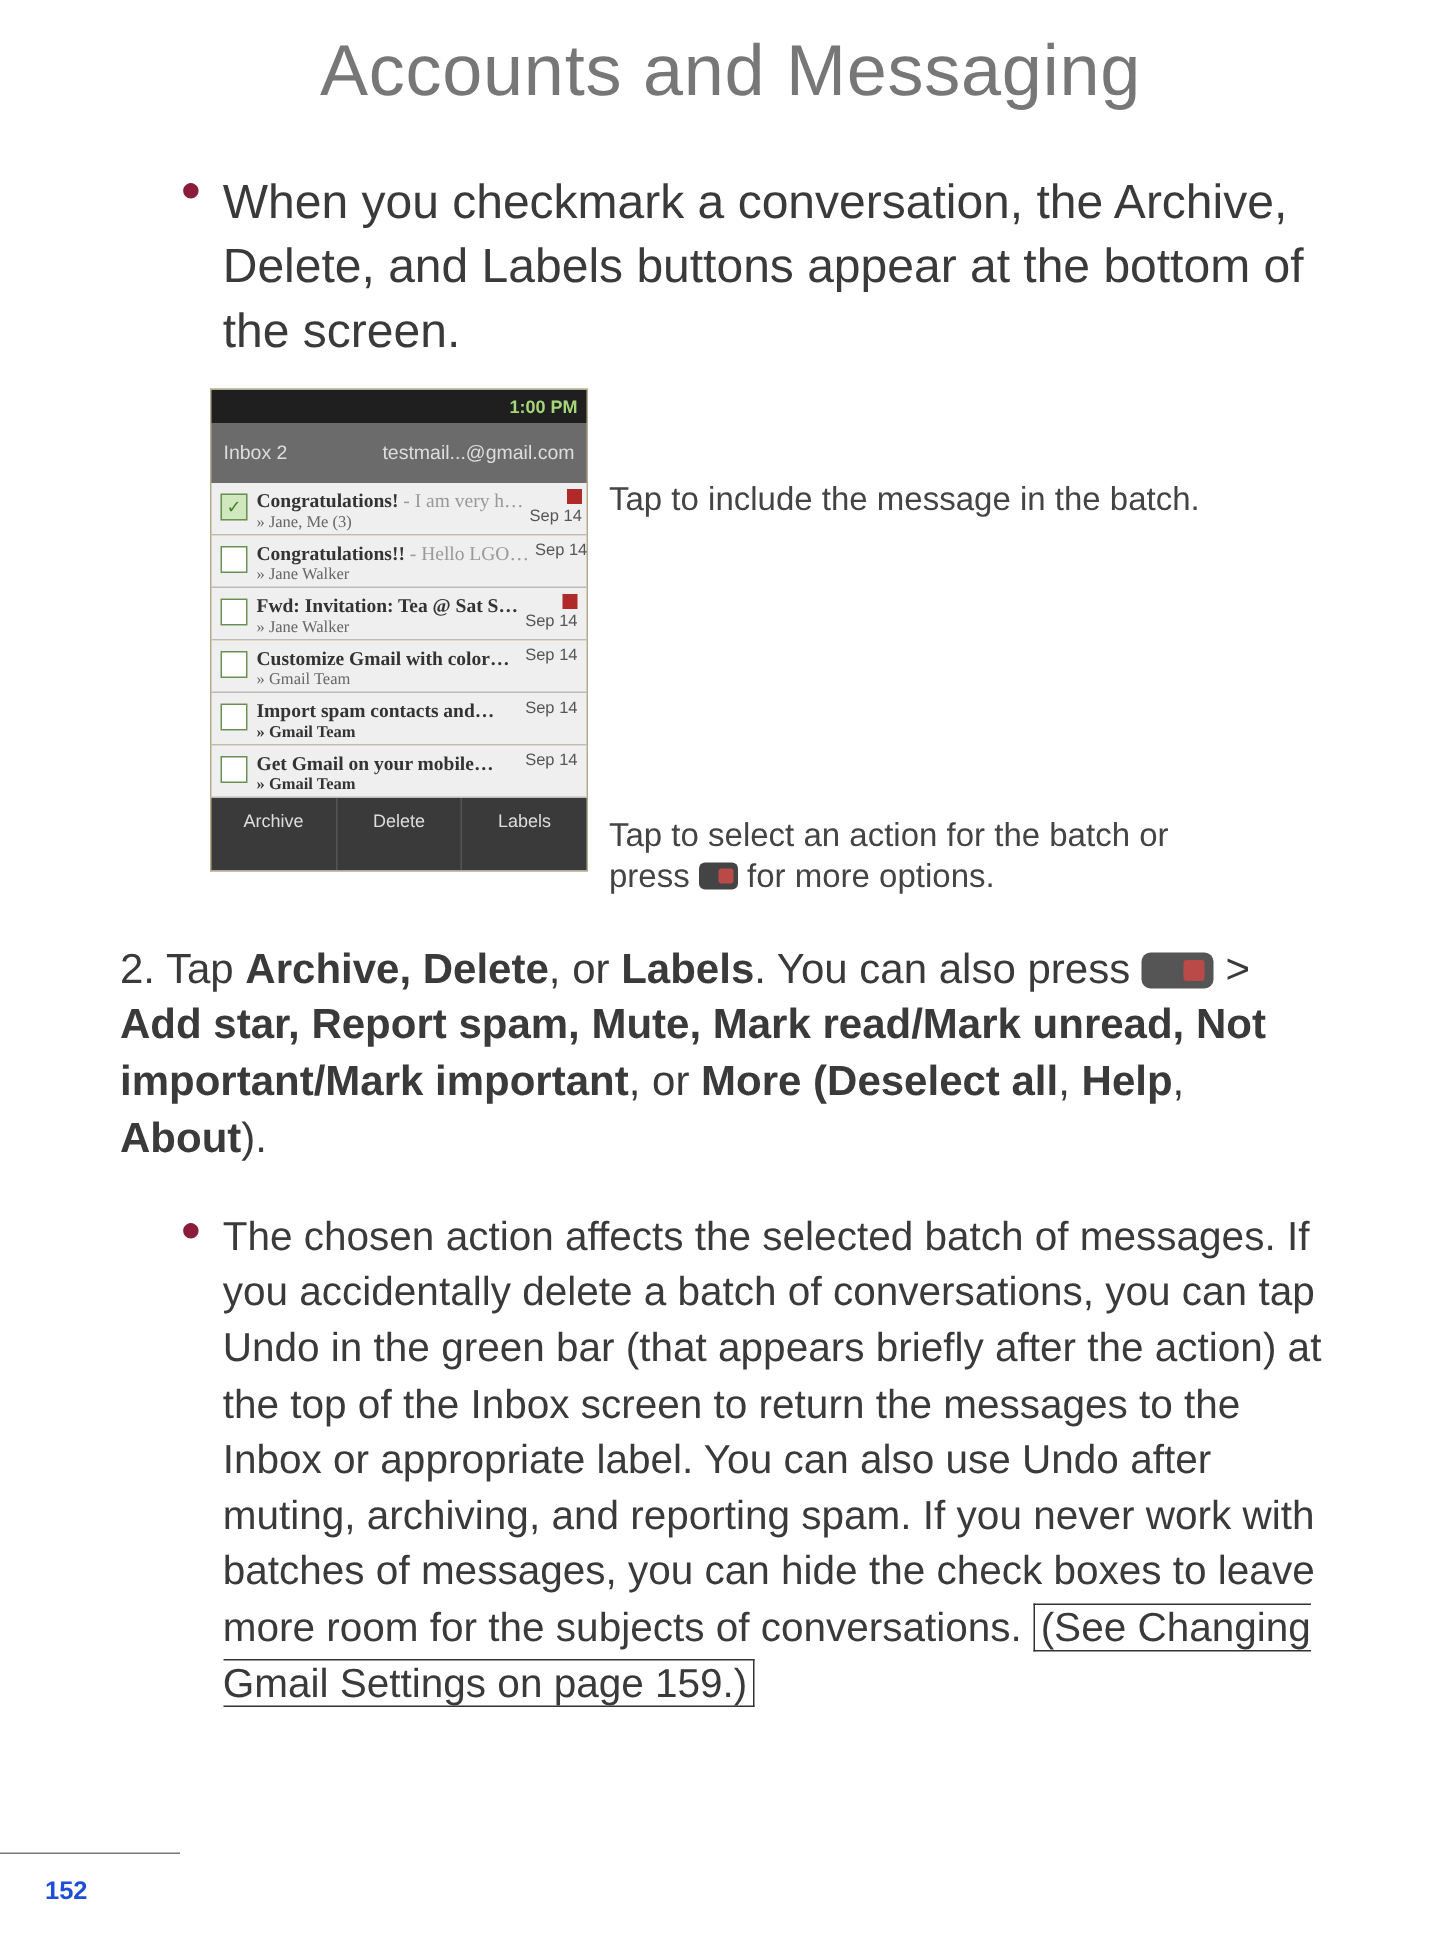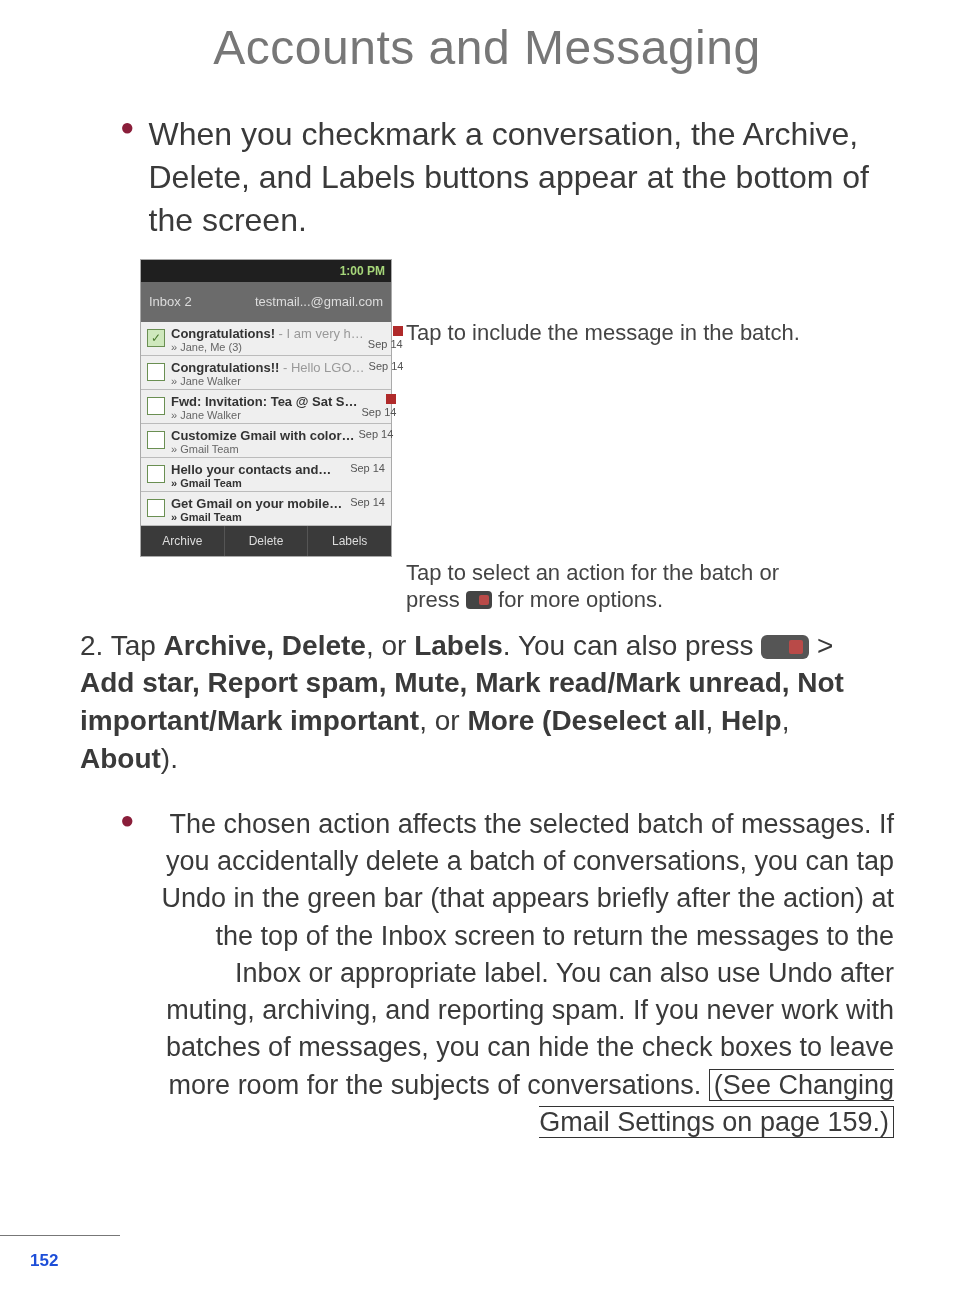--- a/index.html
+++ b/index.html
@@ -89,21 +89,21 @@
     margin-right: 6px;
     margin-top: 3px;
     flex: 0 0 auto;
     display: flex;
     align-items: center;
     justify-content: center;
     font-size: 12px;
     color: #4a7a2e;
   }
   .mail-check.checked { background: #cfe8bd; }
-  .mail-content { flex: 1; }
+  .mail-content { flex: 1; font-family: Liberation Serif, serif; }
   .mail-subject {
     font-size: 13px;
     font-weight: bold;
     color: #333;
     white-space: nowrap;
     overflow: hidden;
     text-overflow: ellipsis;
   }
   .mail-subject .preview {
     color: #999;
@@ -126,22 +126,21 @@
     margin-bottom: 2px;
     margin-left: auto;
   }
   .mail-date {
     font-size: 11px;
     color: #555;
   }
   .phone-actions {
     display: flex;
     background: #3a3a3a;
-    height: 30px;
-    align-items: flex-end;
+    height: 48px;
   }
   .phone-actions div {
     flex: 1;
     color: #ddd;
     font-size: 12px;
     text-align: center;
     line-height: 30px;
     border-right: 1px solid #555;
   }
   .phone-actions div:last-child { border-right: none; }
@@ -213,21 +212,20 @@
     color: #8a1e3a;
     font-size: 24px;
     line-height: 1;
     margin-right: 14px;
     margin-top: 2px;
   }
   .sub-bullet .txt {
     font-size: 27px;
     line-height: 1.38;
     color: #3a3a3a;
-    text-align: right;
   }
   .link-box {
     border: 1px solid #333;
     padding: 0 4px;
   }
 
   .page-num {
     position: absolute;
     left: 30px;
     bottom: 20px;
@@ -305,21 +303,21 @@
               <div class="mail-subject">Customize Gmail with color…</div>
               <div class="mail-from">» Gmail Team</div>
             </div>
             <div class="mail-right">
               <div class="mail-date">Sep 14</div>
             </div>
           </div>
           <div class="mail-row">
             <div class="mail-check"></div>
             <div class="mail-content">
-              <div class="mail-subject">Hello your contacts and…</div>
+              <div class="mail-subject">Import spam contacts and…</div>
               <div class="mail-from bold">» Gmail Team</div>
             </div>
             <div class="mail-right">
               <div class="mail-date">Sep 14</div>
             </div>
           </div>
           <div class="mail-row">
             <div class="mail-check"></div>
             <div class="mail-content">
               <div class="mail-subject">Get Gmail on your mobile…</div>
@@ -334,21 +332,21 @@
         <div>Archive</div>
         <div>Delete</div>
         <div>Labels</div>
       </div>
     </div>
 
     <div class="callouts">
       <div class="callout" style="top:60px;">
         <span class="line">Tap to include the message in the batch.</span>
       </div>
-      <div class="callout" style="top:300px;">
+      <div class="callout" style="top:284px;">
         <span class="line">Tap to select an action for the batch or</span><br>
         <span class="line">press </span>
         <span class="menu-key"></span>
         <span class="line"> for more options.</span>
       </div>
     </div>
   </div>
 
   <p class="numbered">
     <span>2. Tap </span><span class="b">Archive, Delete</span><span>, or </span><span class="b">Labels</span><span>. You can also press </span><span class="menu-key-inline"></span><span>  &gt; </span><span class="b">Add star, Report spam, Mute, Mark read/Mark unread, Not important/Mark important</span><span>, or </span><span class="b">More (Deselect all</span><span>, </span><span class="b">Help</span><span>, </span><span class="b">About</span><span>).</span>

